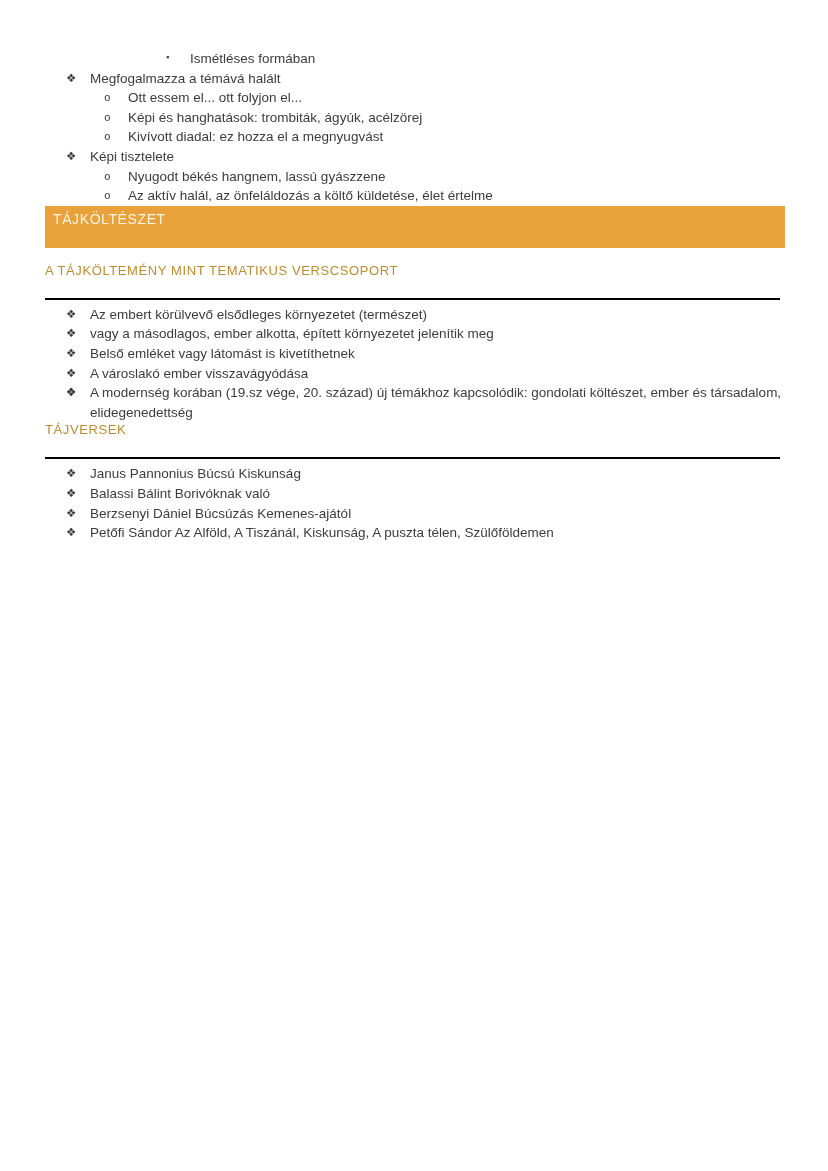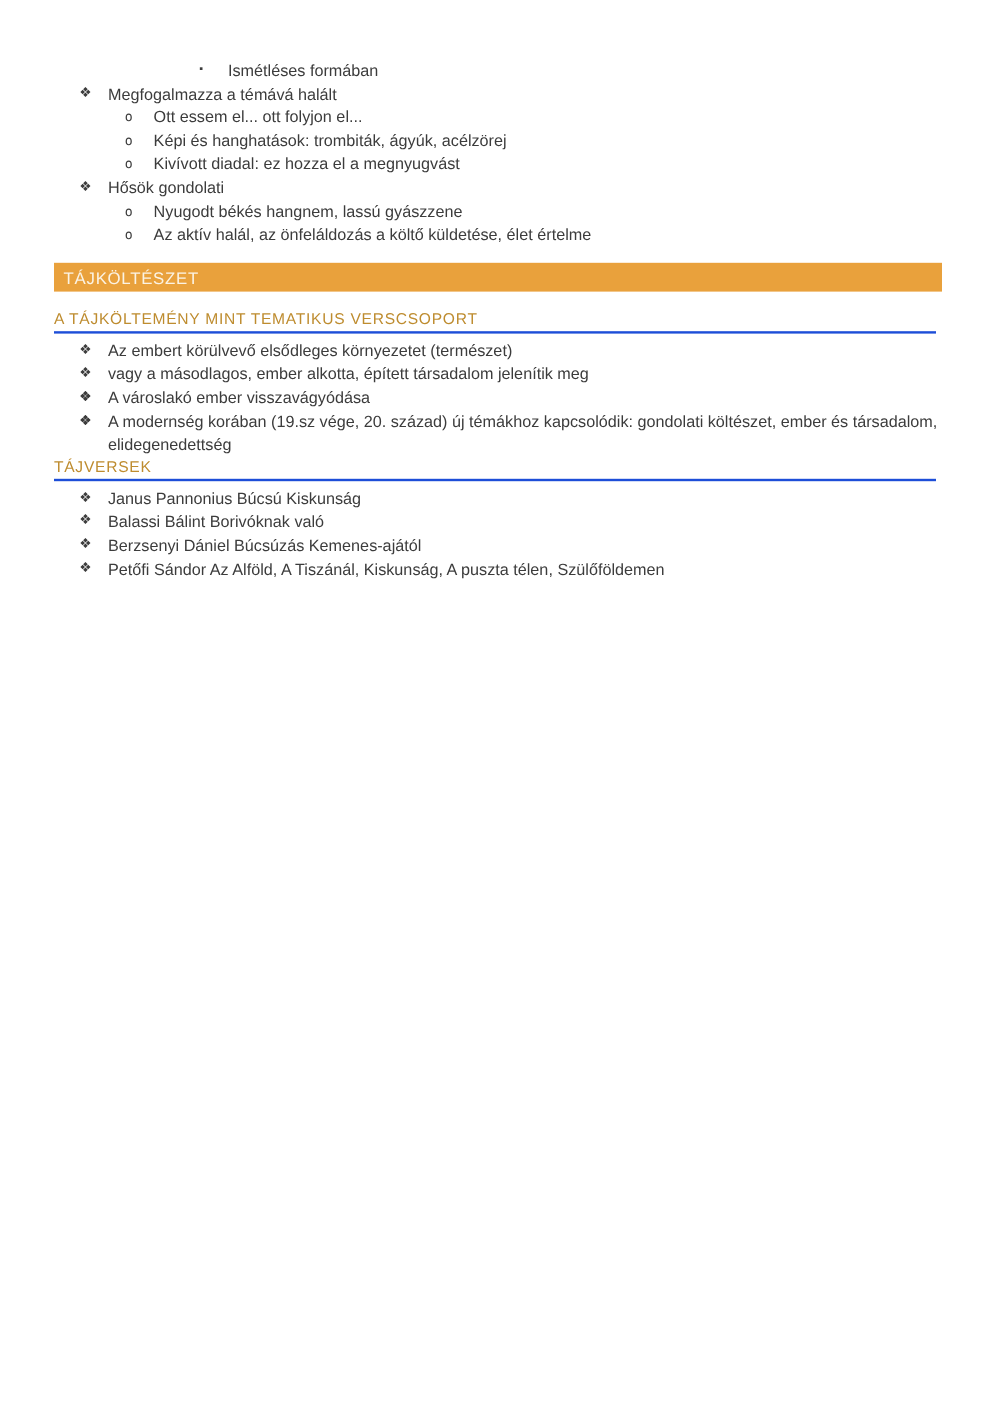--- a/index.html
+++ b/index.html
@@ -36,71 +36,71 @@
     color: #3c3c3c;
   }
   .lvl1 { padding-left: 90px;  padding-right: 45px; }
   .lvl1 .marker { left: 66px; font-size: 11.5px; }
   .lvl2 { padding-left: 128px; padding-right: 45px; }
   .lvl2 .marker { left: 104px; font-size: 11px; font-family: "DejaVu Sans Mono", monospace; }
   .lvl3 { padding-left: 190px; padding-right: 45px; }
   .lvl3 .marker { left: 166px; font-size: 9px; top: -1px; }
   
   .banner {
-    margin: 13px 43px 0 45px;
-    height: 24px;
+    margin: 0 43px 0 45px;
+    height: 42px;
     line-height: 26px;
     background: #E9A13C;
     color: #FBF3E4;
     font-size: 14px;
     letter-spacing: 0.6px;
     padding-left: 8px;
     box-sizing: border-box;
   }
   
   .subheading {
     margin: 15px 48px 4px 45px;
     color: #BE8C2F;
     font-size: 13px;
     letter-spacing: 0.6px;
-    padding-bottom: 3px;
-    border-bottom: 2px solid #1d4ed8;
+    padding-bottom: 20px;
+    border-bottom: 2px solid #000000;
   }
   .subheading.tight {
     margin-top: 0;
   }
   .section-items {
     padding-top: 1px;
   }
 </style>
 </head>
 <body>
 
 <div class="page">
   <div class="content">
 
     <div id="intro-list">
         <div class="li lvl3"><span class="marker">▪</span><span>Ismétléses formában</span></div>
         <div class="li lvl1"><span class="marker">❖</span><span>Megfogalmazza a témává halált</span></div>
         <div class="li lvl2"><span class="marker">o</span><span>Ott essem el... ott folyjon el...</span></div>
         <div class="li lvl2"><span class="marker">o</span><span>Képi és hanghatások: trombiták, ágyúk, acélzörej</span></div>
         <div class="li lvl2"><span class="marker">o</span><span>Kivívott diadal: ez hozza el a megnyugvást</span></div>
-        <div class="li lvl1"><span class="marker">❖</span><span>Hősök gondolati</span></div>
+        <div class="li lvl1"><span class="marker">❖</span><span>Képi tisztelete</span></div>
         <div class="li lvl2"><span class="marker">o</span><span>Nyugodt békés hangnem, lassú gyászzene</span></div>
         <div class="li lvl2"><span class="marker">o</span><span>Az aktív halál, az önfeláldozás a költő küldetése, élet értelme</span></div>
       </div>
 
     <div class="banner">TÁJKÖLTÉSZET</div>
 
     <div id="sections">
         <div class="subheading">A TÁJKÖLTEMÉNY MINT TEMATIKUS VERSCSOPORT</div>
         <div class="section-items">
           <div class="li lvl1"><span class="marker">❖</span><span>Az embert körülvevő elsődleges környezetet (természet)</span></div>
-          <div class="li lvl1"><span class="marker">❖</span><span>vagy a másodlagos, ember alkotta, épített társadalom jelenítik meg</span></div>
-          <div class="li lvl1"><span class="marker">❖</span></div>
+          <div class="li lvl1"><span class="marker">❖</span><span>vagy a másodlagos, ember alkotta, épített környezetet jelenítik meg</span></div>
+          <div class="li lvl1"><span class="marker">❖</span><span>Belső emléket vagy látomást is kivetíthetnek</span></div>
           <div class="li lvl1"><span class="marker">❖</span><span>A városlakó ember visszavágyódása</span></div>
           <div class="li lvl1"><span class="marker">❖</span></div>
           <div class="li lvl1"><span class="marker">❖</span><span>A modernség korában (19.sz vége, 20. század) új témákhoz kapcsolódik: gondolati költészet, ember és társadalom, elidegenedettség</span></div>
         </div>
         <div class="subheading tight">TÁJVERSEK</div>
         <div class="section-items">
           <div class="li lvl1"><span class="marker">❖</span><span>Janus Pannonius Búcsú Kiskunság</span></div>
           <div class="li lvl1"><span class="marker">❖</span><span>Balassi Bálint Borivóknak való</span></div>
           <div class="li lvl1"><span class="marker">❖</span><span>Berzsenyi Dániel Búcsúzás Kemenes-ajától</span></div>
           <div class="li lvl1"><span class="marker">❖</span><span>Petőfi Sándor Az Alföld, A Tiszánál, Kiskunság, A puszta télen, Szülőföldemen</span></div>

